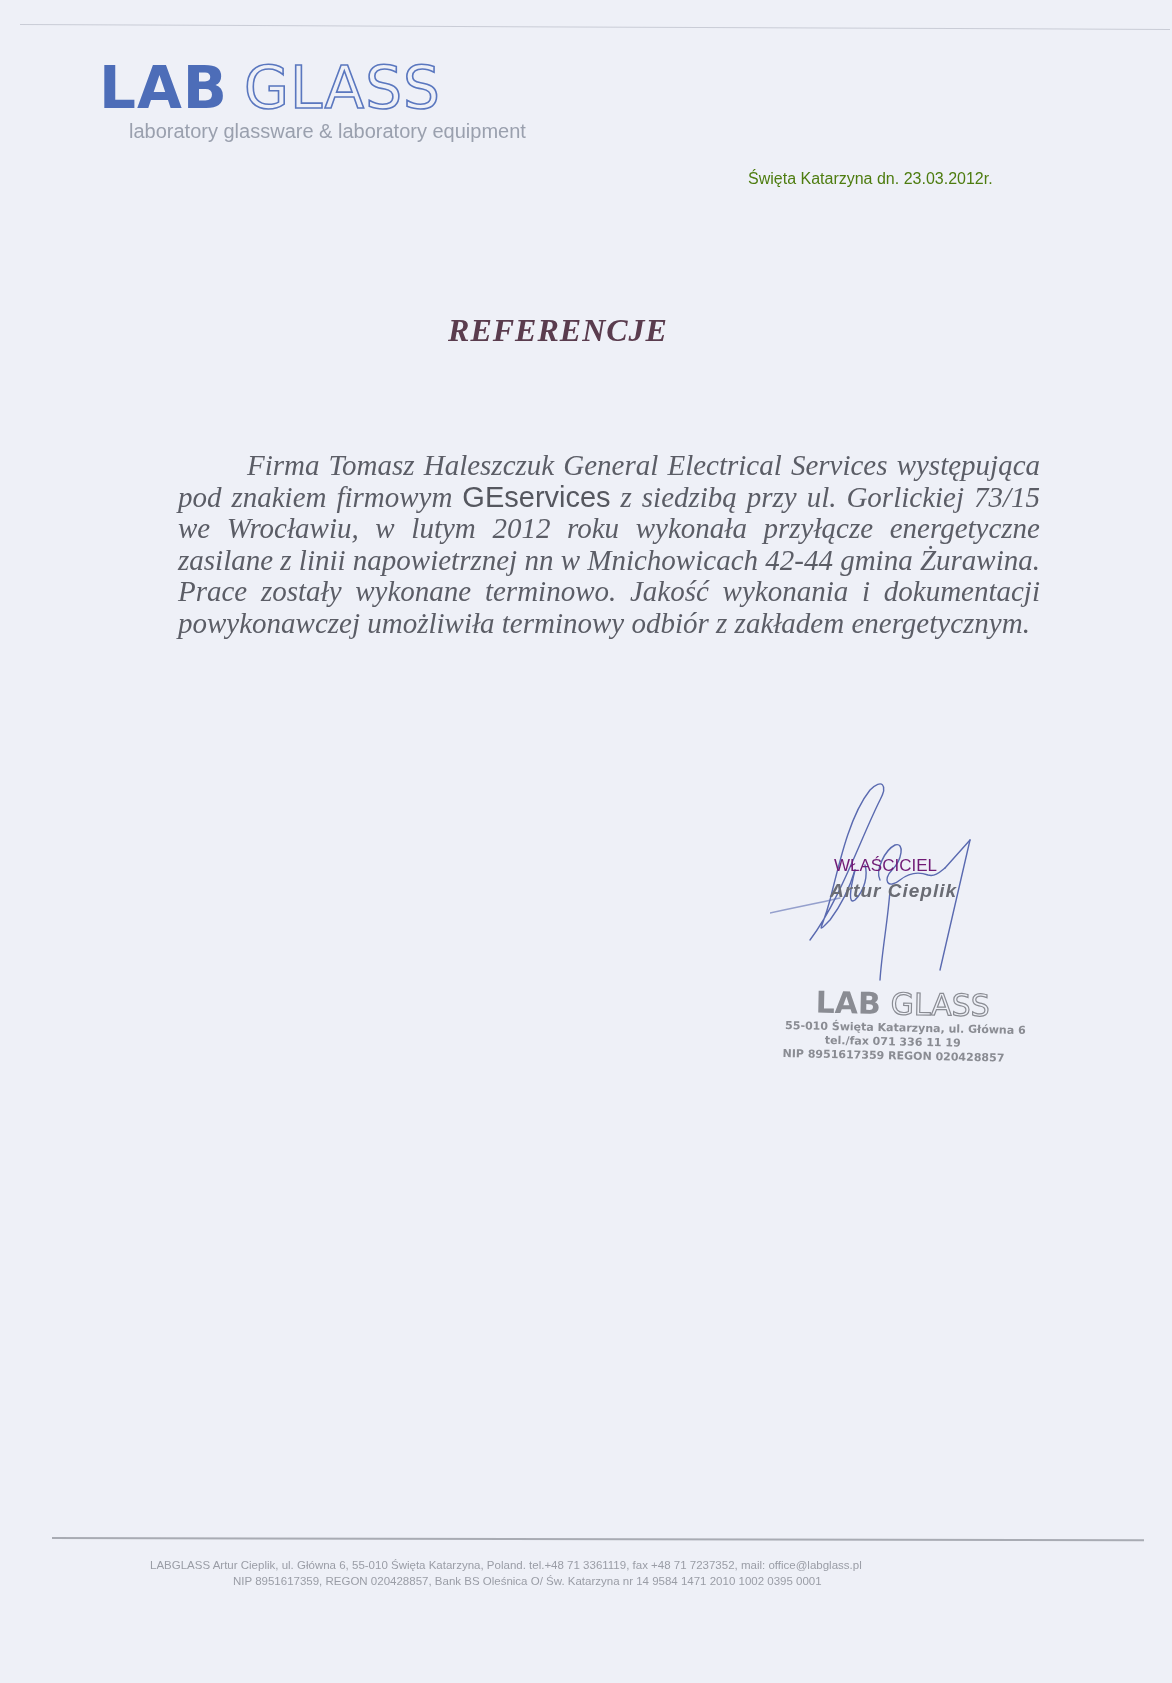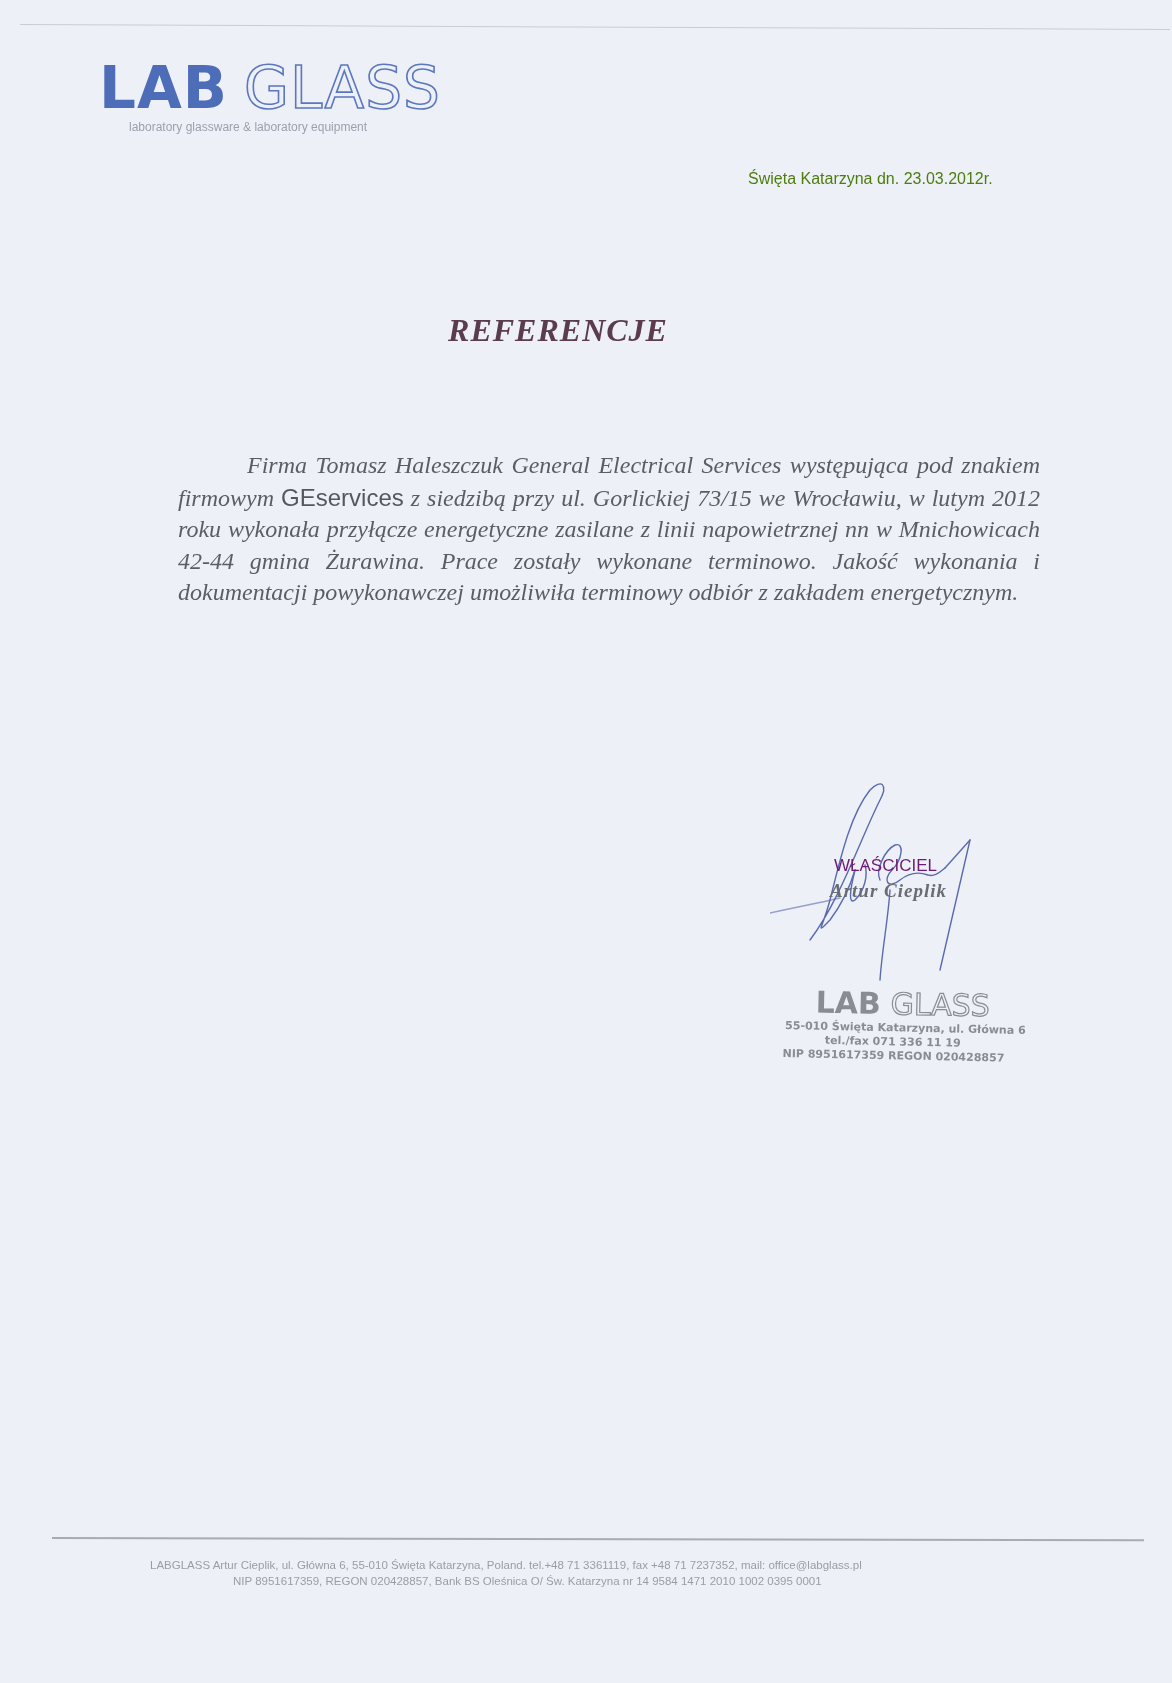--- a/index.html
+++ b/index.html
@@ -54,21 +54,21 @@
       letter-spacing: 1px;
       line-height: 60px;
       color: transparent;
       -webkit-text-stroke: 1.6px #5a77bf;
     }
     .logo-tagline {
       position: absolute;
       left: 30px;
       top: 62px;
       font-family: "Liberation Sans", sans-serif;
-      font-size: 12px;
+      font-size: 20px;
       color: #9aa0ae;
       white-space: nowrap;
     }
     .date-line {
       position: absolute;
       left: 748px;
       top: 170px;
       font-family: "Liberation Sans", sans-serif;
       font-size: 16px;
       color: #4d7c0f;
@@ -89,21 +89,21 @@
       padding-left: 60px;
       box-sizing: border-box;
     }
     .body-text {
       position: absolute;
       left: 178px;
       top: 450px;
       width: 862px;
       font-family: "Liberation Serif", serif;
       font-style: italic;
-      font-size: 24px;
+      font-size: 29px;
       line-height: 31.5px;
       color: #5b5d66;
       text-align: justify;
     }
     .para {
       margin: 0 0 10px 0;
       text-indent: 69px;
     }
     .brand-inline {
       font-family: "Liberation Sans", sans-serif;
@@ -128,21 +128,21 @@
       top: 76px;
       font-family: "Liberation Sans", sans-serif;
       font-size: 17px;
       color: #701a75;
       letter-spacing: 0px;
     }
     .owner-name {
       position: absolute;
       left: 60px;
       top: 100px;
-      font-family: Liberation Serif, serif;
+      font-family: Liberation Sans, sans-serif;
       font-style: italic;
       font-weight: bold;
       font-size: 19px;
       color: #6a6c74;
       letter-spacing: 1px;
     }
     .stamp {
       position: absolute;
       left: 786px;
       top: 985px;

